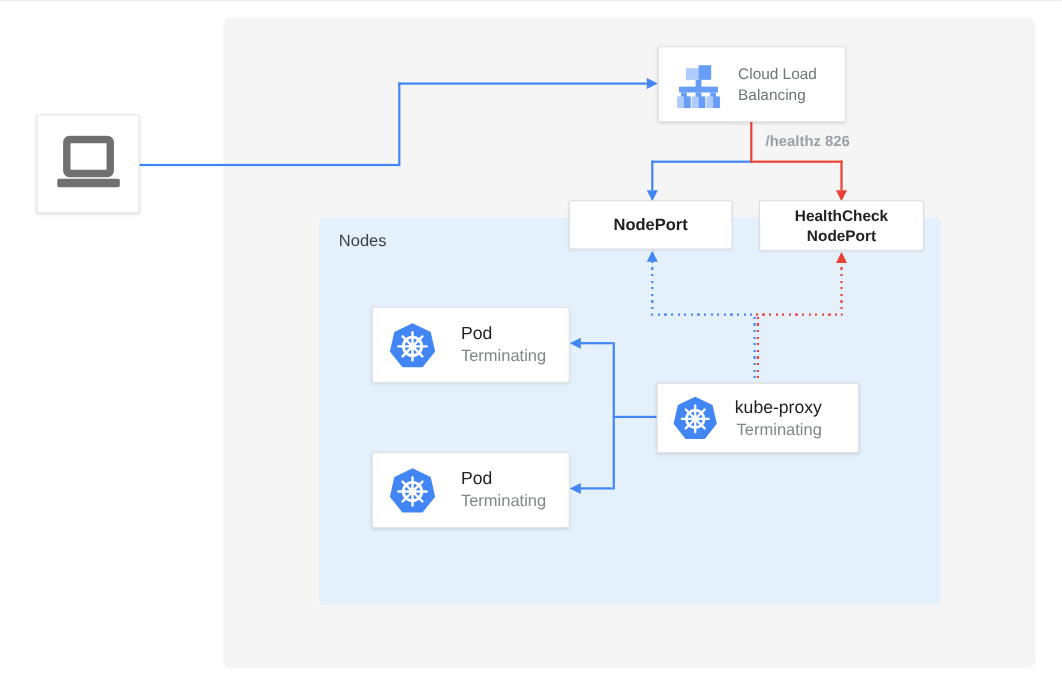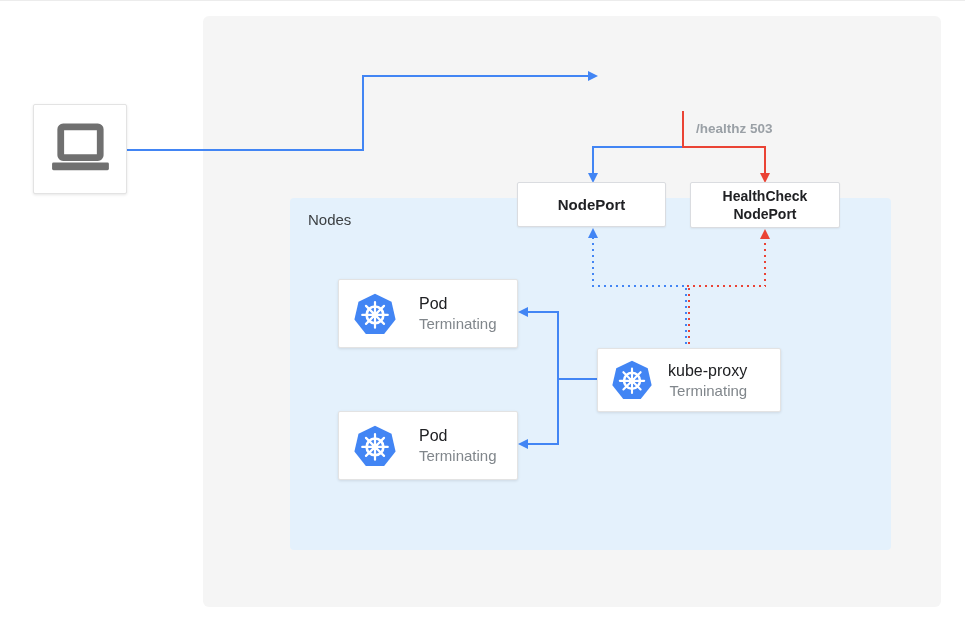--- a/index.html
+++ b/index.html
@@ -12,21 +12,21 @@
     --label-gray:#9AA0A6;
     --card-border:#E3E3E3;
   }
   html,body{margin:0;padding:0;background:#fff;}
   .stage{
     position:relative;width:965px;height:623px;background:#fff;
     font-family:"Liberation Sans","DejaVu Sans",sans-serif;overflow:hidden;
     border-top:1px solid #ECECEC;
   }
   .gray-panel{position:absolute;left:203px;top:15px;width:738px;height:591px;background:var(--gray-panel);border-radius:6px;}
-  .nodes-panel{position:absolute;left:290px;top:197px;width:565px;height:352px;background:var(--blue-panel);border-radius:4px;padding-left:36px;}
+  .nodes-panel{position:absolute;left:290px;top:197px;width:565px;height:352px;background:var(--blue-panel);border-radius:4px;}
   .nodes-label{position:absolute;left:18px;top:13px;font-size:15px;color:#3C4043;}
   .card{
     position:absolute;background:#fff;border:1px solid var(--card-border);
     border-radius:2px;box-shadow:0 1px 3px rgba(0,0,0,0.10);
     display:flex;align-items:center;box-sizing:border-box;
   }
   .card .txt{display:flex;flex-direction:column;justify-content:center;}
   .t-main{font-size:16px;color:var(--ink);line-height:21px;}
   .t-sub{font-size:15px;color:var(--sub);line-height:20px;text-align:right;}
   .plain-card{
@@ -87,21 +87,21 @@
   <div class="ln h-blue" style="left:362px;top:74px;width:226px;"></div>
   <div class="arr right-blue" style="left:588px;top:70px;"></div>
 
   <div class="ln v-red" style="left:682px;top:110px;height:37px;"></div>
   <div class="ln h-blue" style="left:592px;top:145px;width:91px;"></div>
   <div class="ln h-red" style="left:682px;top:145px;width:84px;"></div>
   <div class="ln v-blue" style="left:592px;top:145px;height:27px;"></div>
   <div class="arr down-blue" style="left:588px;top:172px;"></div>
   <div class="ln v-red" style="left:764px;top:145px;height:27px;"></div>
   <div class="arr down-red" style="left:760px;top:172px;"></div>
-  <div class="healthz">/healthz 503</div>
+  <div class="healthz">/healthz 826</div>
 
   <div class="ln dv-blue" style="left:592px;top:236px;height:49px;"></div>
   <div class="arr up-blue" style="left:588px;top:227px;"></div>
   <div class="ln dv-red" style="left:764px;top:236px;height:49px;"></div>
   <div class="arr up-red" style="left:760px;top:228px;"></div>
   <div class="ln dh-blue" style="left:592px;top:284px;width:95px;"></div>
   <div class="ln dh-red" style="left:687px;top:284px;width:79px;"></div>
   <div class="ln dv-blue" style="left:685px;top:287px;height:60px;"></div>
   <div class="ln dv-red" style="left:688px;top:287px;height:60px;"></div>
 
@@ -114,20 +114,40 @@
 
   <div class="card" style="left:33px;top:103px;width:94px;height:90px;justify-content:center;">
     <span class="icon-wrap">
       <svg width="62" height="52" viewBox="0 0 64 54">
         <rect x="12" y="4" width="41" height="32" rx="2.5" fill="#fff" stroke="#707070" stroke-width="7"></rect>
         <rect x="3" y="41" width="59" height="8" rx="1.5" fill="#707070"></rect>
       </svg>
     </span>
   </div>
 
+  <div class="card" style="left:598px;top:41px;width:171px;height:69px;padding-left:12px;">
+    <span class="icon-wrap" style="width:48px;height:48px;">
+      <svg width="46" height="46" viewBox="0 0 52 52">
+        <rect x="13" y="9" width="13" height="12" fill="#AECBFA"></rect>
+        <rect x="26" y="6" width="13" height="15" fill="#669DF6"></rect>
+        <rect x="23" y="21" width="6" height="8" fill="#669DF6"></rect>
+        <rect x="6" y="28" width="40" height="6" fill="#669DF6"></rect>
+        <rect x="8" y="34" width="6" height="5" fill="#669DF6"></rect>
+        <rect x="23" y="34" width="6" height="5" fill="#669DF6"></rect>
+        <rect x="38" y="34" width="6" height="5" fill="#669DF6"></rect>
+        <rect x="4" y="38" width="7" height="12" fill="#AECBFA"></rect>
+          <rect x="11" y="38" width="7" height="12" fill="#669DF6"></rect>
+        <rect x="19" y="38" width="7" height="12" fill="#AECBFA"></rect>
+          <rect x="26" y="38" width="7" height="12" fill="#669DF6"></rect>
+        <rect x="34" y="38" width="7" height="12" fill="#AECBFA"></rect>
+          <rect x="41" y="38" width="7" height="12" fill="#669DF6"></rect>
+      </svg>
+    </span>
+    <div class="txt" style="margin-left:12px;width:88px;font-size:14px;line-height:19px;color:#70757A;">Cloud Load Balancing</div>
+  </div>
 
   <div class="plain-card" style="left:517px;top:181px;width:149px;height:45px;font-size:15px;">
     <span>NodePort</span>
   </div>
 
   <div class="plain-card" style="left:690px;top:181px;width:150px;height:46px;font-size:14px;line-height:18px;padding:16px 14px;">
     <span>HealthCheck NodePort</span>
   </div>
 
   <div class="card" style="left:338px;top:278px;width:180px;height:69px;padding-left:14px;">

